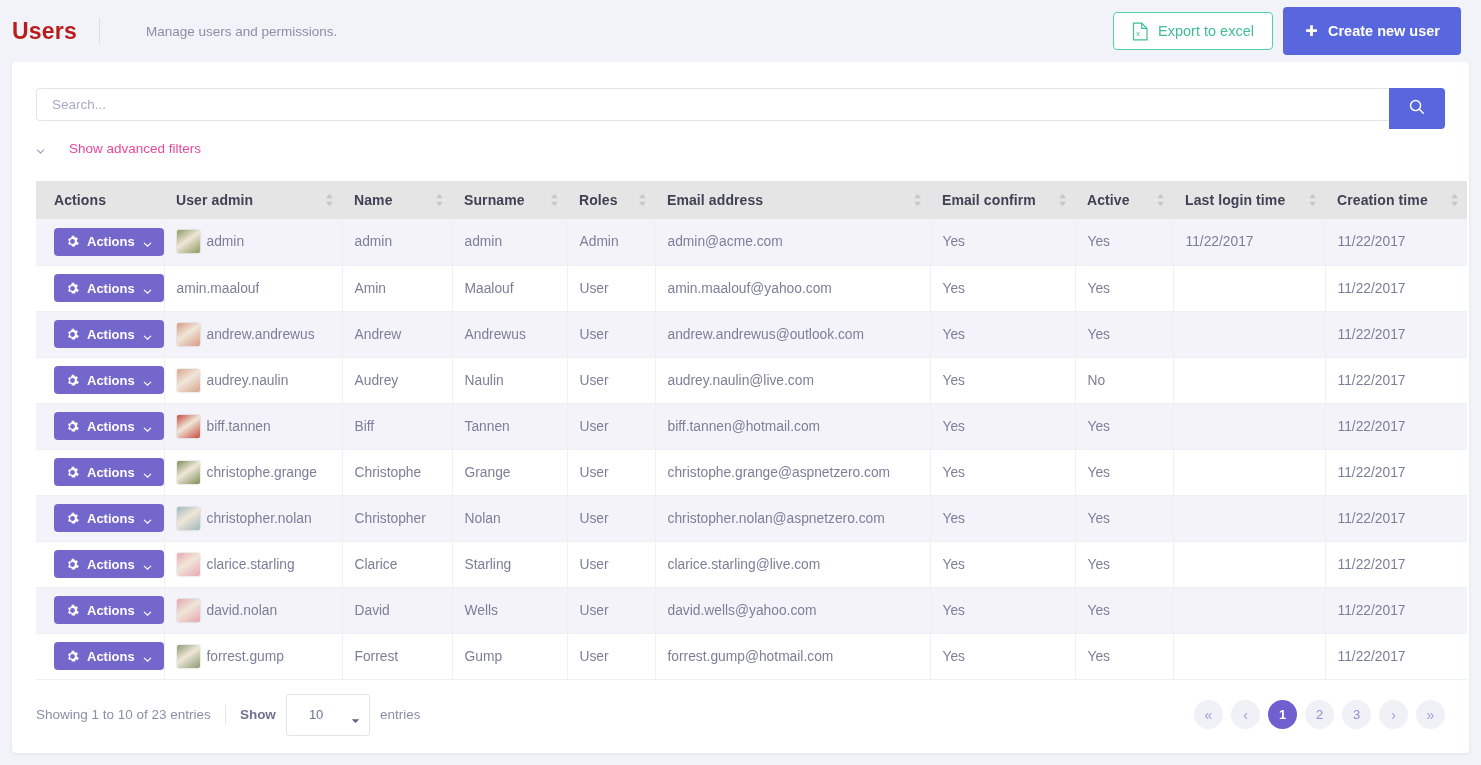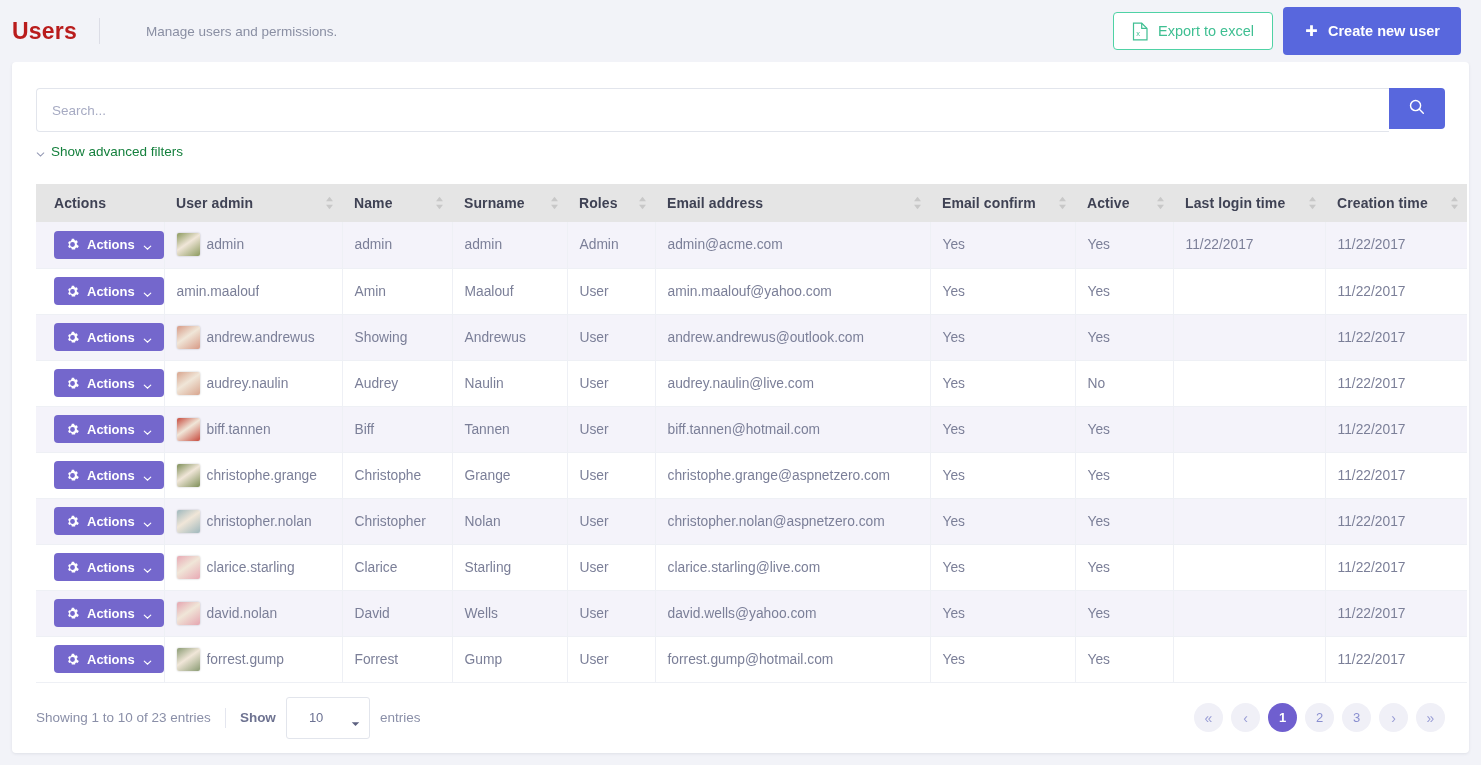--- a/index.html
+++ b/index.html
@@ -79,21 +79,21 @@
     border-radius: 4px;
     box-shadow: 0 1px 3px rgba(60,64,90,.10);
     padding: 26px 24px 20px 24px;
     height: 691px;
   }
 
   
   .search-row { display: flex; align-items: stretch; }
   .search-input {
     flex: 1 1 auto;
-    height: 44px;
+    height: 33px;
     border: 1px solid #e2e5ec;
     border-right: none;
     border-radius: 4px 0 0 4px;
     padding: 0 15px;
     font-size: 13.5px;
     color: #6c7293;
     font-family: "Liberation Sans", sans-serif;
     outline: none;
     background: #fff;
   }
@@ -103,23 +103,23 @@
     background: #5867dd;
     border: none;
     border-radius: 0 4px 4px 0;
     cursor: pointer;
     display: flex; align-items: center; justify-content: center;
   }
   .adv-filters {
     margin-top: 12px;
     display: inline-flex;
     align-items: center;
-    gap: 6px;
+    gap: 24px;
     font-size: 13.5px;
-    color: #15803d;
+    color: #ec4899;
     cursor: pointer;
   }
   .chev-small { width: 9px; height: 9px; flex: 0 0 auto; }
 
   
   .table-wrap { margin-top: 21px; }
   table { width: 100%; border-collapse: collapse; table-layout: fixed; }
 
   thead th {
     background: #e5e5e5;
@@ -404,21 +404,21 @@
                 <span class="icon-caret"><svg viewBox="0 0 10 10" width="9" height="9" xmlns="http://www.w3.org/2000/svg">
                     <path d="M1.4 3.4L5 6.9l3.6-3.5" stroke="#ffffff" stroke-width="1.3" fill="none" stroke-linecap="round"></path>
                   </svg></span>
               </button></td>
             <td>
               <div class="user-cell">
                 <span class="avatar" style="background: linear-gradient(145deg, rgb(215, 154, 134) 0%, rgb(240, 230, 216) 45%, rgb(215, 154, 134) 100%);"></span>
                 <span class="uname">andrew.andrewus</span>
               </div>
             </td>
-            <td>Showing</td>
+            <td>Andrew</td>
             <td>Andrewus</td>
             <td>User</td>
             <td>andrew.andrewus@outlook.com</td>
             <td>Yes</td>
             <td>Yes</td>
             <td></td>
             <td>11/22/2017</td>
           </tr>
           <tr class="even">
             <td><button class="actions-btn">

